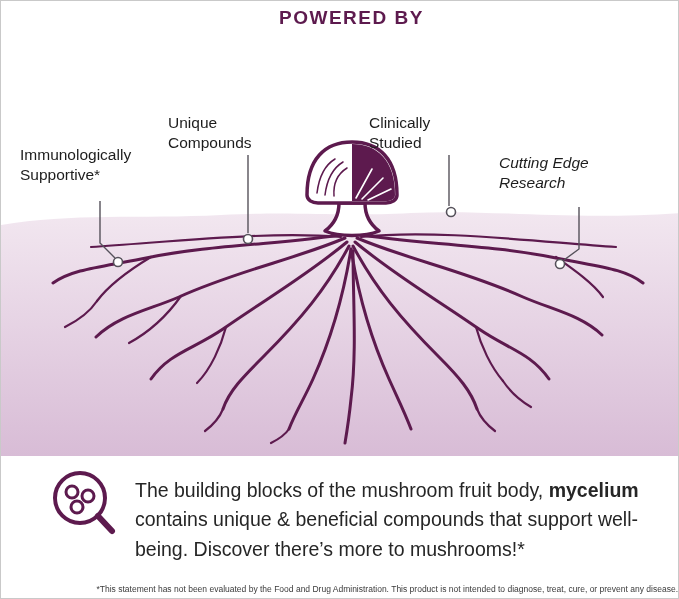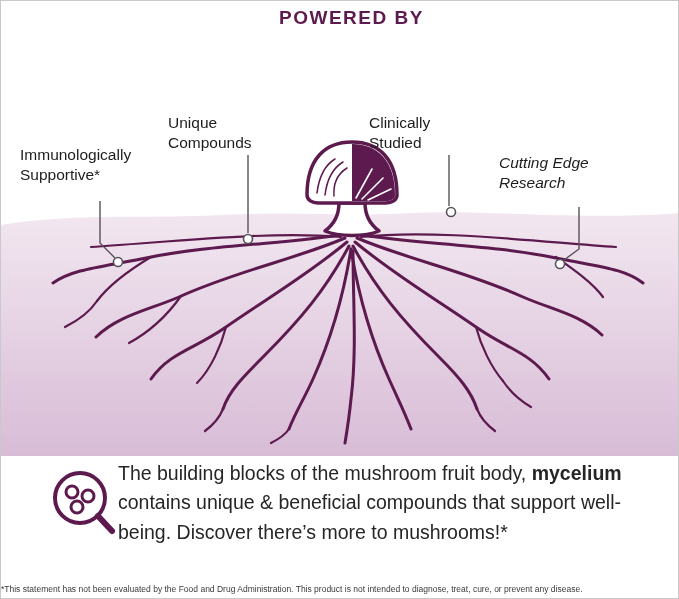--- a/index.html
+++ b/index.html
@@ -22,25 +22,25 @@
   .callout{
     position:absolute;width:160px;
     font-size:15.5px;line-height:1.28;color:#1d1d1d;white-space:pre-line;
   }
   #c-immun{left:19px;top:144px;}
   #c-unique{left:167px;top:112px;}
   #c-clin{left:368px;top:112px;}
   #c-cut{left:498px;top:152px;font-style:italic;}
   .bodytext{
     position:absolute;left:117px;top:458px;width:526px;
-    font-size:19.5px;line-height:1.5;color:#262626;margin:0;
+    font-size:19.5px;line-height:1.5;color:#262626;margin:17px;
   }
   .bodytext b{font-weight:700;}
   .footnote{
-    position:absolute;left:0;bottom:4px;width:100%;text-align:left;
+    position:absolute;left:0;bottom:4px;width:100%;text-align:right;
     font-size:8.5px;color:#3a3a3a;
   }
   
   .soil{fill:url(#soilGrad);}
   .root{fill:none;stroke:var(--brand);stroke-width:3;stroke-linecap:round;}
   .root.thin{stroke-width:2.2;}
   .cl{fill:none;stroke:var(--callout-line);stroke-width:1.4;}
   .cdot{fill:#fff;stroke:var(--callout-line);stroke-width:1.6;}
   .mush-outline{fill:#fff;stroke:var(--brand);stroke-width:3.5;stroke-linejoin:round;}
   .mush-fill{fill:var(--brand);stroke:none;}

